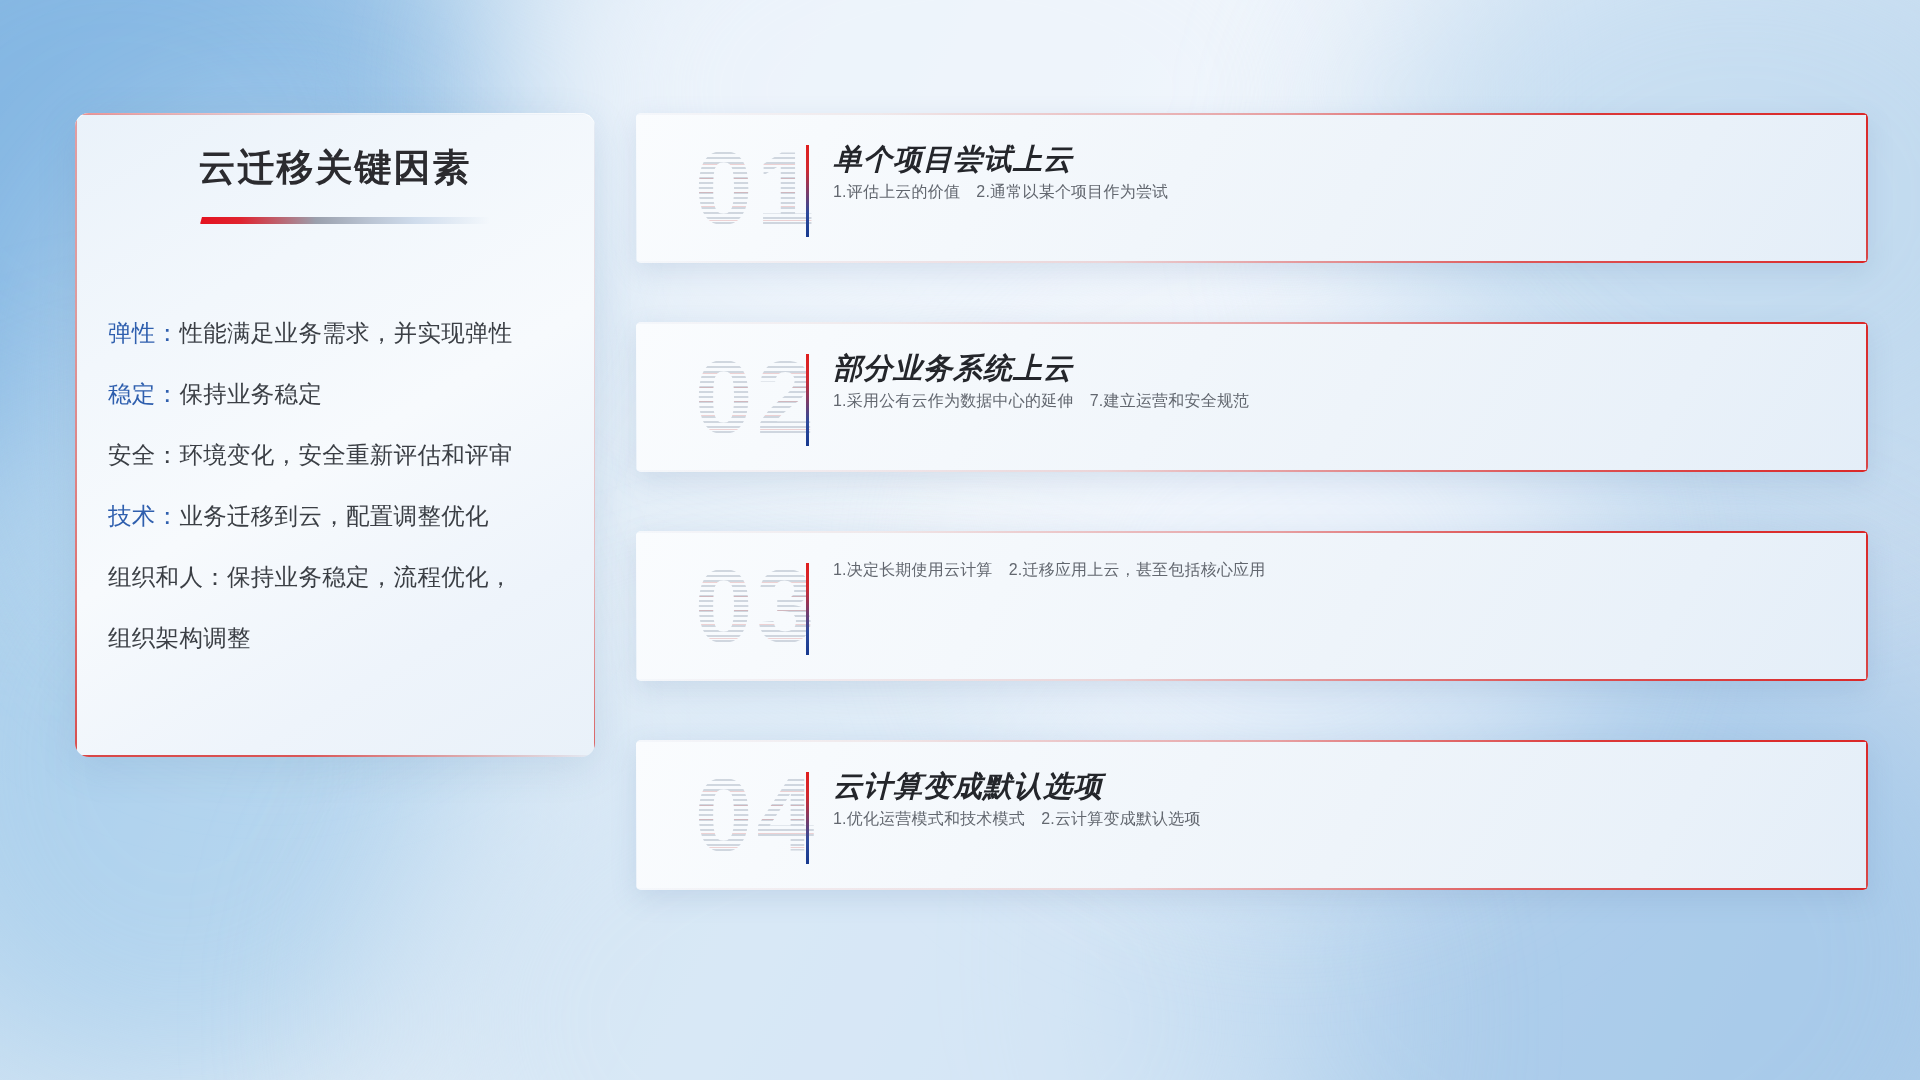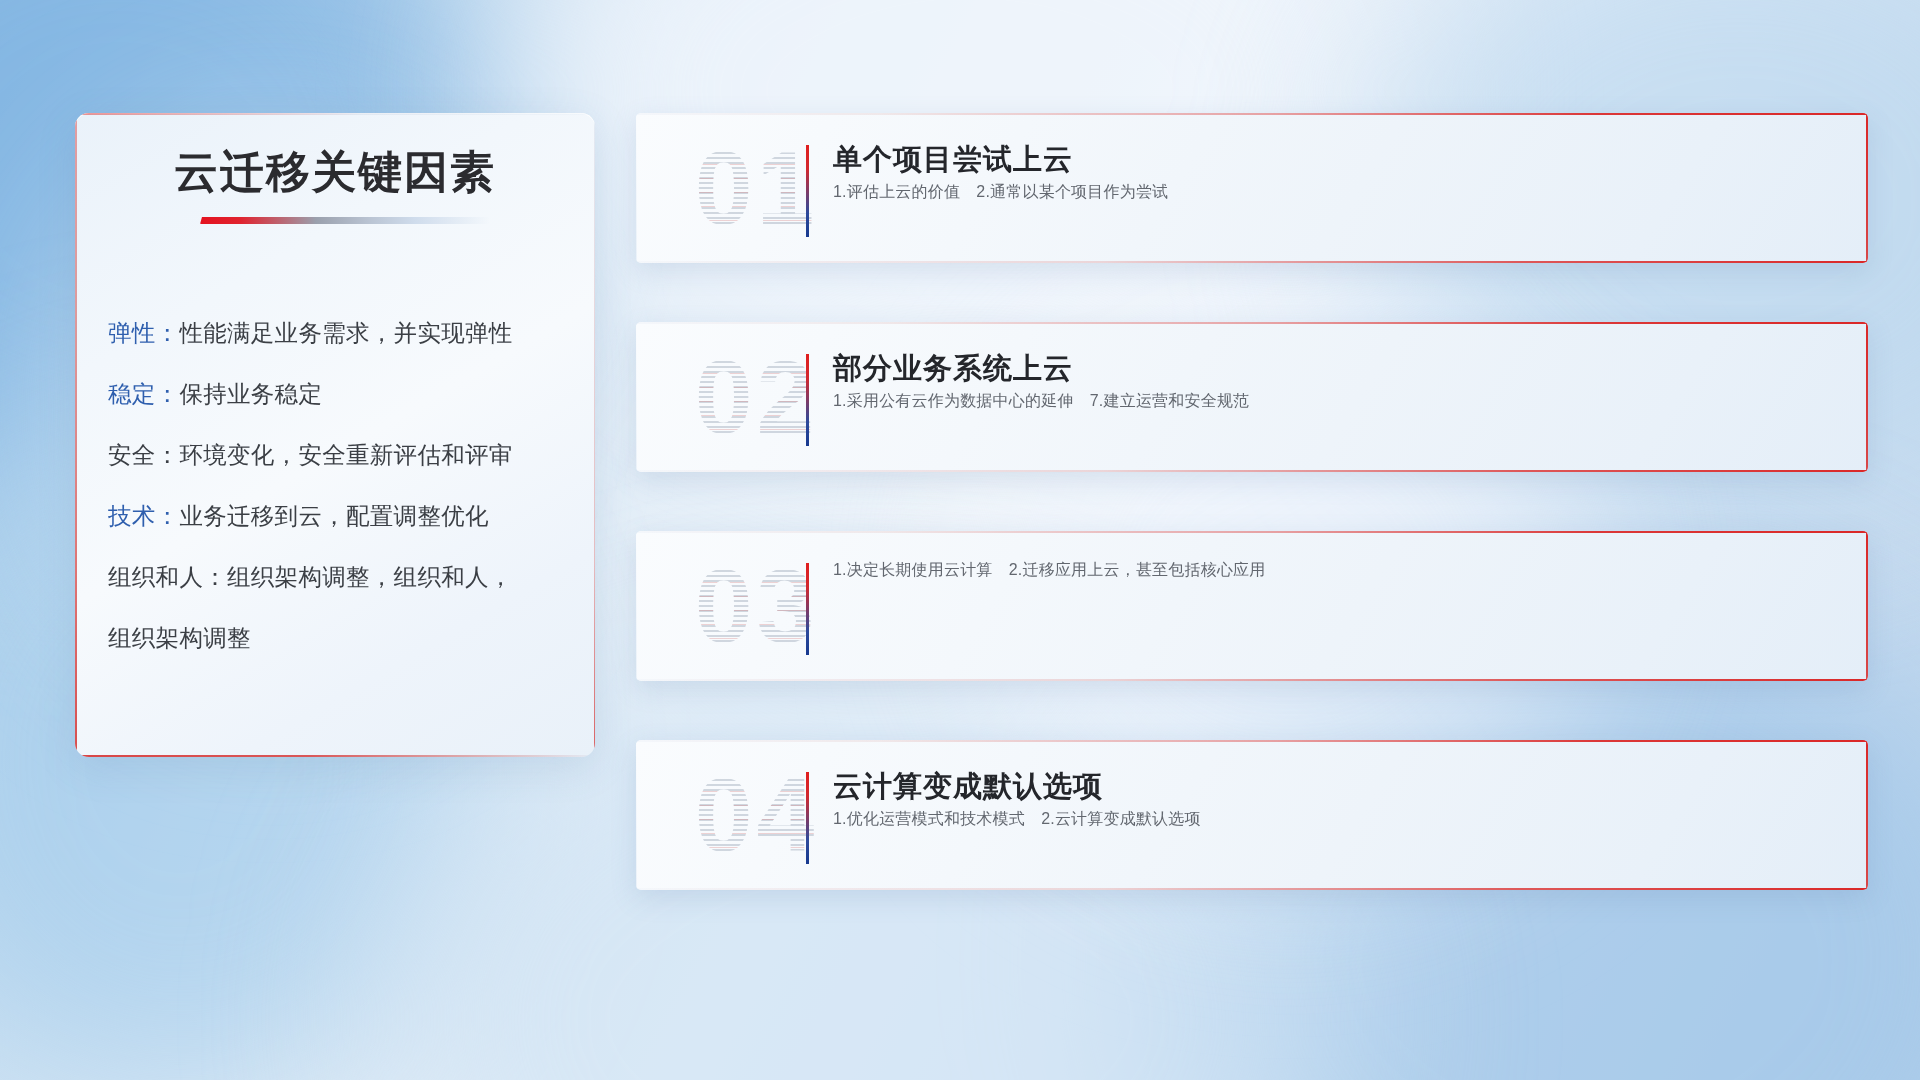--- a/index.html
+++ b/index.html
@@ -34,21 +34,21 @@
     background:linear-gradient(90deg,rgba(220,60,60,.55),rgba(200,210,225,.35) 55%,rgba(225,235,246,.2));}
   #leftpanel .edge-left{position:absolute;left:0;top:0;bottom:0;width:1.5px;
     background:linear-gradient(180deg,rgba(215,55,55,.45),rgba(205,80,80,.55) 30%,rgba(214,70,70,.75) 72%,rgba(212,60,60,.9));}
   #leftpanel .edge-bottom{position:absolute;left:0;bottom:0;right:0;height:1.7px;
     background:linear-gradient(90deg,rgba(214,55,55,.92),rgba(214,60,60,.85) 45%,rgba(205,110,110,.45) 80%,rgba(210,220,235,.25));}
   #leftpanel .edge-right{position:absolute;right:0;top:0;bottom:0;width:1.2px;
     background:linear-gradient(180deg,rgba(210,222,236,.5),rgba(214,80,80,.35) 70%,rgba(214,60,60,.8));}
 
   #panel-title{
     position:absolute;left:0;right:0;top:30px;text-align:center;
-    font-size:44px;font-weight:bold;color:#2b2b2f;letter-spacing:2px;
+    font-size:37px;font-weight:bold;color:#2b2b2f;letter-spacing:2px;
   }
   #title-rule{
     position:absolute;left:125px;top:104px;width:290px;height:7px;
     background:linear-gradient(90deg,#e4121f 0%,#e0232f 14%,#9aa0ad 40%,#b9c3d2 58%,#cfdcec 74%,rgba(225,236,248,0) 100%);
     border-radius:1px;
     clip-path:polygon(2px 0,100% 0,100% 100%,0 100%);
   }
   #factors{position:absolute;left:33px;top:190px;right:24px;}
   .factor{
     font-size:23.5px;line-height:61px;color:#3b3f45;white-space:nowrap;
@@ -90,21 +90,21 @@
     color:#d36a6a;letter-spacing:4px;opacity:.28;
     -webkit-mask-image:repeating-linear-gradient(0deg,#000 0px,#000 1px,transparent 1px,transparent 14px);
     mask-image:repeating-linear-gradient(0deg,#000 0px,#000 1px,transparent 1px,transparent 14px);
     user-select:none;
   }
   .cbar{
     position:absolute;left:170px;top:32px;width:3px;height:92px;
     background:linear-gradient(180deg,#e01f1f 0%,#d2282e 26%,#7a3c6a 52%,#2d4a9c 74%,#17398f 100%);
   }
   .ctext{position:absolute;left:197px;top:26px;right:24px;}
-  .ctitle{font-size:29px;font-weight:bold;color:#24262b;letter-spacing:1px;line-height:40px;}
+  .ctitle{font-size:29px;font-weight:bold;color:#24262b;letter-spacing:1px;line-height:40px;font-style:italic;}
   .cdesc{font-size:16px;color:#62676f;line-height:26px;letter-spacing:.2px;}
 </style>
 </head>
 <body>
 
 <div id="bg">
   <div class="bgbase"></div>
   <div class="blob b1"></div>
   <div class="blob b2"></div>
   <div class="blob b3"></div>
@@ -120,21 +120,21 @@
   <div class="edge-left"></div>
   <div class="edge-right"></div>
   <div class="edge-bottom"></div>
   <div id="panel-title">云迁移关键因素</div>
   <div id="title-rule"></div>
   <div id="factors">
       <div class="factor accent"><span class="k">弹性：</span><span class="v">性能满足业务需求，并实现弹性</span></div>
       <div class="factor accent"><span class="k">稳定：</span><span class="v">保持业务稳定</span></div>
       <div class="factor"><span class="k">安全：</span><span class="v">环境变化，安全重新评估和评审</span></div>
       <div class="factor accent"><span class="k">技术：</span><span class="v">业务迁移到云，配置调整优化</span></div>
-      <div class="factor"><span class="k">组织和人：</span><span class="v">组织架构调整，组织和人，</span></div>
+      <div class="factor"><span class="k">组织和人：</span><span class="v">保持业务稳定，流程优化，</span></div>
       <div class="factor"><span class="k"></span><span class="v">组织架构调整</span></div>
     </div>
 </div>
 
 <div id="cards">
     <div class="card">
       <div class="c-top"></div>
       <div class="c-right"></div>
       <div class="c-bottom"></div>
       <div class="c-left"></div>

